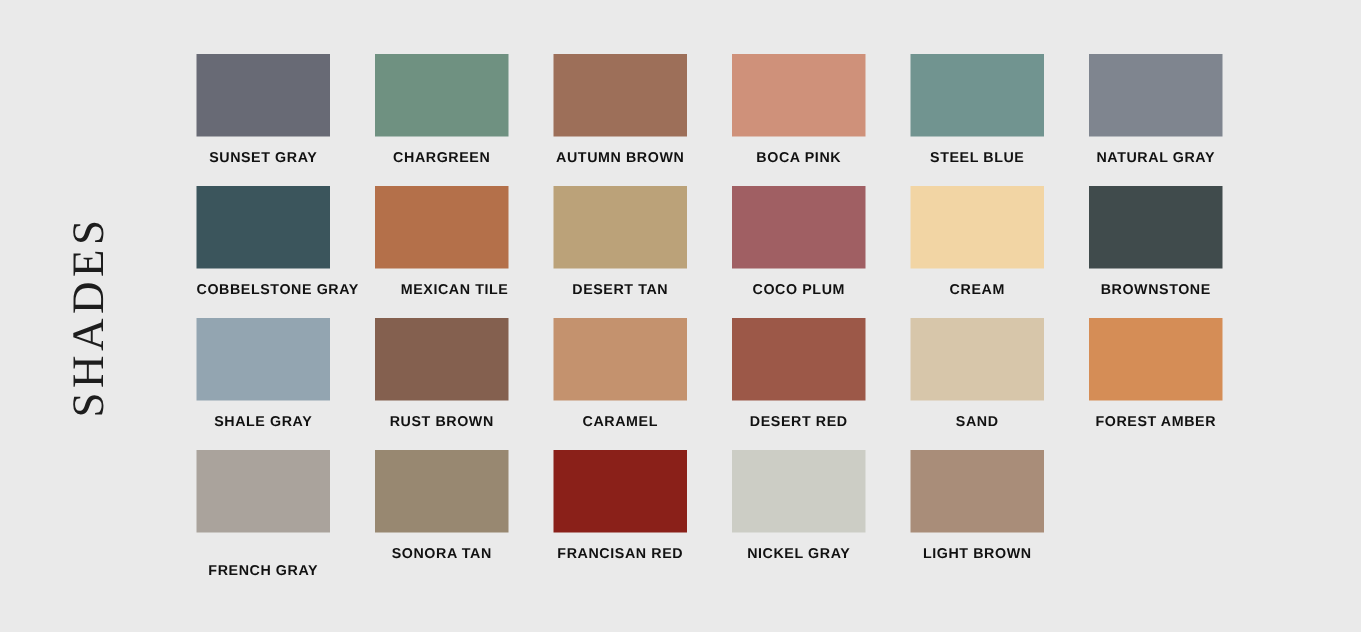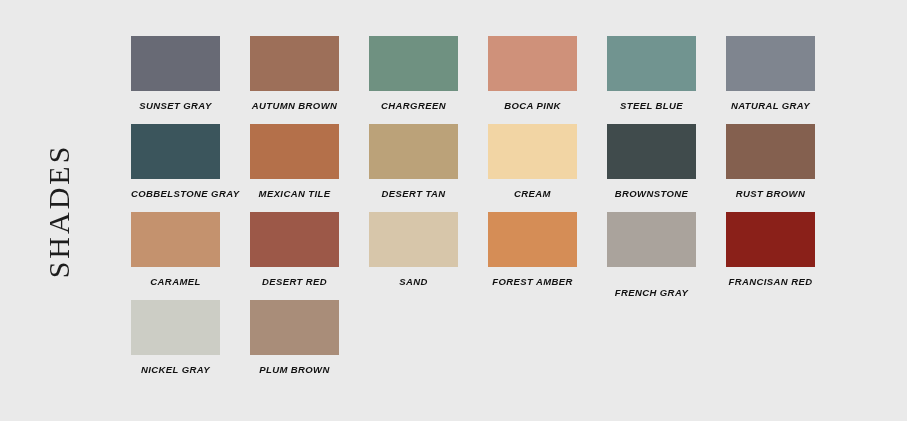--- a/index.html
+++ b/index.html
@@ -51,21 +51,20 @@
     display: grid;
     grid-template-columns: repeat(6, 89px);
     grid-auto-rows: 88px;
     column-gap: 30px;
     row-gap: 0px;
   }
   .swatch-cell {
     width: 89px;
     height: 88px;
     position: relative;
-    font-style: italic;
   }
   .swatch-chip {
     width: 89px;
     height: 55px;
     display: block;
   }
   .swatch-label {
     width: 89px;
     margin-top: 9px;
     text-align: center;
@@ -86,58 +85,66 @@
   <div id="section-title-wrap">
     <div id="section-title">SHADES</div>
   </div>
 
   <div id="swatch-grid">
       <div class="swatch-cell">
         <div class="swatch-chip" style="background-color: rgb(104, 106, 117);"></div>
         <div class="swatch-label" style="color: rgb(17, 17, 17);">SUNSET GRAY</div>
       </div>
       <div class="swatch-cell">
+        <div class="swatch-chip" style="background-color: rgb(111, 145, 129);"></div>
+        <div class="swatch-label" style="color: rgb(17, 17, 17);">CHARGREEN</div>
+      </div>
+      <div class="swatch-cell">
         <div class="swatch-chip" style="background-color: rgb(157, 111, 89);"></div>
         <div class="swatch-label" style="color: rgb(17, 17, 17);">AUTUMN BROWN</div>
-      </div>
-      <div class="swatch-cell">
-        <div class="swatch-chip" style="background-color: rgb(111, 145, 129);"></div>
-        <div class="swatch-label" style="color: rgb(17, 17, 17);">CHARGREEN</div>
       </div>
       <div class="swatch-cell">
         <div class="swatch-chip" style="background-color: rgb(207, 145, 122);"></div>
         <div class="swatch-label" style="color: rgb(17, 17, 17);">BOCA PINK</div>
       </div>
       <div class="swatch-cell">
         <div class="swatch-chip" style="background-color: rgb(113, 148, 144);"></div>
         <div class="swatch-label" style="color: rgb(17, 17, 17);">STEEL BLUE</div>
       </div>
       <div class="swatch-cell">
         <div class="swatch-chip" style="background-color: rgb(127, 133, 143);"></div>
         <div class="swatch-label" style="color: rgb(17, 17, 17);">NATURAL GRAY</div>
       </div>
       <div class="swatch-cell">
         <div class="swatch-chip" style="background-color: rgb(59, 85, 92);"></div>
         <div class="swatch-label" style="color: rgb(17, 17, 17);">COBBELSTONE GRAY</div>
       </div>
       <div class="swatch-cell">
         <div class="swatch-chip" style="background-color: rgb(180, 112, 74);"></div>
-        <div class="swatch-label" style="color: rgb(17, 17, 17);">MEXICAN TILE</div>
+        <div class="swatch-label" style="color: rgb(17, 17, 17); text-align: right;">MEXICAN TILE</div>
       </div>
       <div class="swatch-cell">
         <div class="swatch-chip" style="background-color: rgb(187, 162, 121);"></div>
         <div class="swatch-label" style="color: rgb(17, 17, 17);">DESERT TAN</div>
+      </div>
+      <div class="swatch-cell">
+        <div class="swatch-chip" style="background-color: rgb(160, 95, 99);"></div>
+        <div class="swatch-label" style="color: rgb(17, 17, 17);">COCO PLUM</div>
       </div>
       <div class="swatch-cell">
         <div class="swatch-chip" style="background-color: rgb(242, 213, 164);"></div>
         <div class="swatch-label" style="color: rgb(17, 17, 17);">CREAM</div>
       </div>
       <div class="swatch-cell">
         <div class="swatch-chip" style="background-color: rgb(64, 75, 76);"></div>
         <div class="swatch-label" style="color: rgb(17, 17, 17);">BROWNSTONE</div>
+      </div>
+      <div class="swatch-cell">
+        <div class="swatch-chip" style="background-color: rgb(147, 165, 177);"></div>
+        <div class="swatch-label" style="color: rgb(17, 17, 17);">SHALE GRAY</div>
       </div>
       <div class="swatch-cell">
         <div class="swatch-chip" style="background-color: rgb(132, 96, 79);"></div>
         <div class="swatch-label" style="color: rgb(17, 17, 17);">RUST BROWN</div>
       </div>
       <div class="swatch-cell">
         <div class="swatch-chip" style="background-color: rgb(196, 146, 110);"></div>
         <div class="swatch-label" style="color: rgb(17, 17, 17);">CARAMEL</div>
       </div>
       <div class="swatch-cell">
@@ -150,26 +157,30 @@
       </div>
       <div class="swatch-cell">
         <div class="swatch-chip" style="background-color: rgb(213, 141, 86);"></div>
         <div class="swatch-label" style="color: rgb(17, 17, 17);">FOREST AMBER</div>
       </div>
       <div class="swatch-cell">
         <div class="swatch-chip" style="background-color: rgb(170, 163, 156);"></div>
         <div class="swatch-label" style="color: rgb(17, 17, 17); margin-top: 20px;">FRENCH GRAY</div>
       </div>
       <div class="swatch-cell">
+        <div class="swatch-chip" style="background-color: rgb(152, 136, 113);"></div>
+        <div class="swatch-label" style="color: rgb(17, 17, 17);">SONORA TAN</div>
+      </div>
+      <div class="swatch-cell">
         <div class="swatch-chip" style="background-color: rgb(138, 32, 25);"></div>
         <div class="swatch-label" style="color: rgb(17, 17, 17);">FRANCISAN RED</div>
       </div>
       <div class="swatch-cell">
         <div class="swatch-chip" style="background-color: rgb(204, 205, 197);"></div>
         <div class="swatch-label" style="color: rgb(17, 17, 17);">NICKEL GRAY</div>
       </div>
       <div class="swatch-cell">
         <div class="swatch-chip" style="background-color: rgb(169, 141, 121);"></div>
-        <div class="swatch-label" style="color: rgb(17, 17, 17);">PLUM BROWN</div>
+        <div class="swatch-label" style="color: rgb(17, 17, 17);">LIGHT BROWN</div>
       </div>
     </div>
 
 </div>
 
 </body></html>

